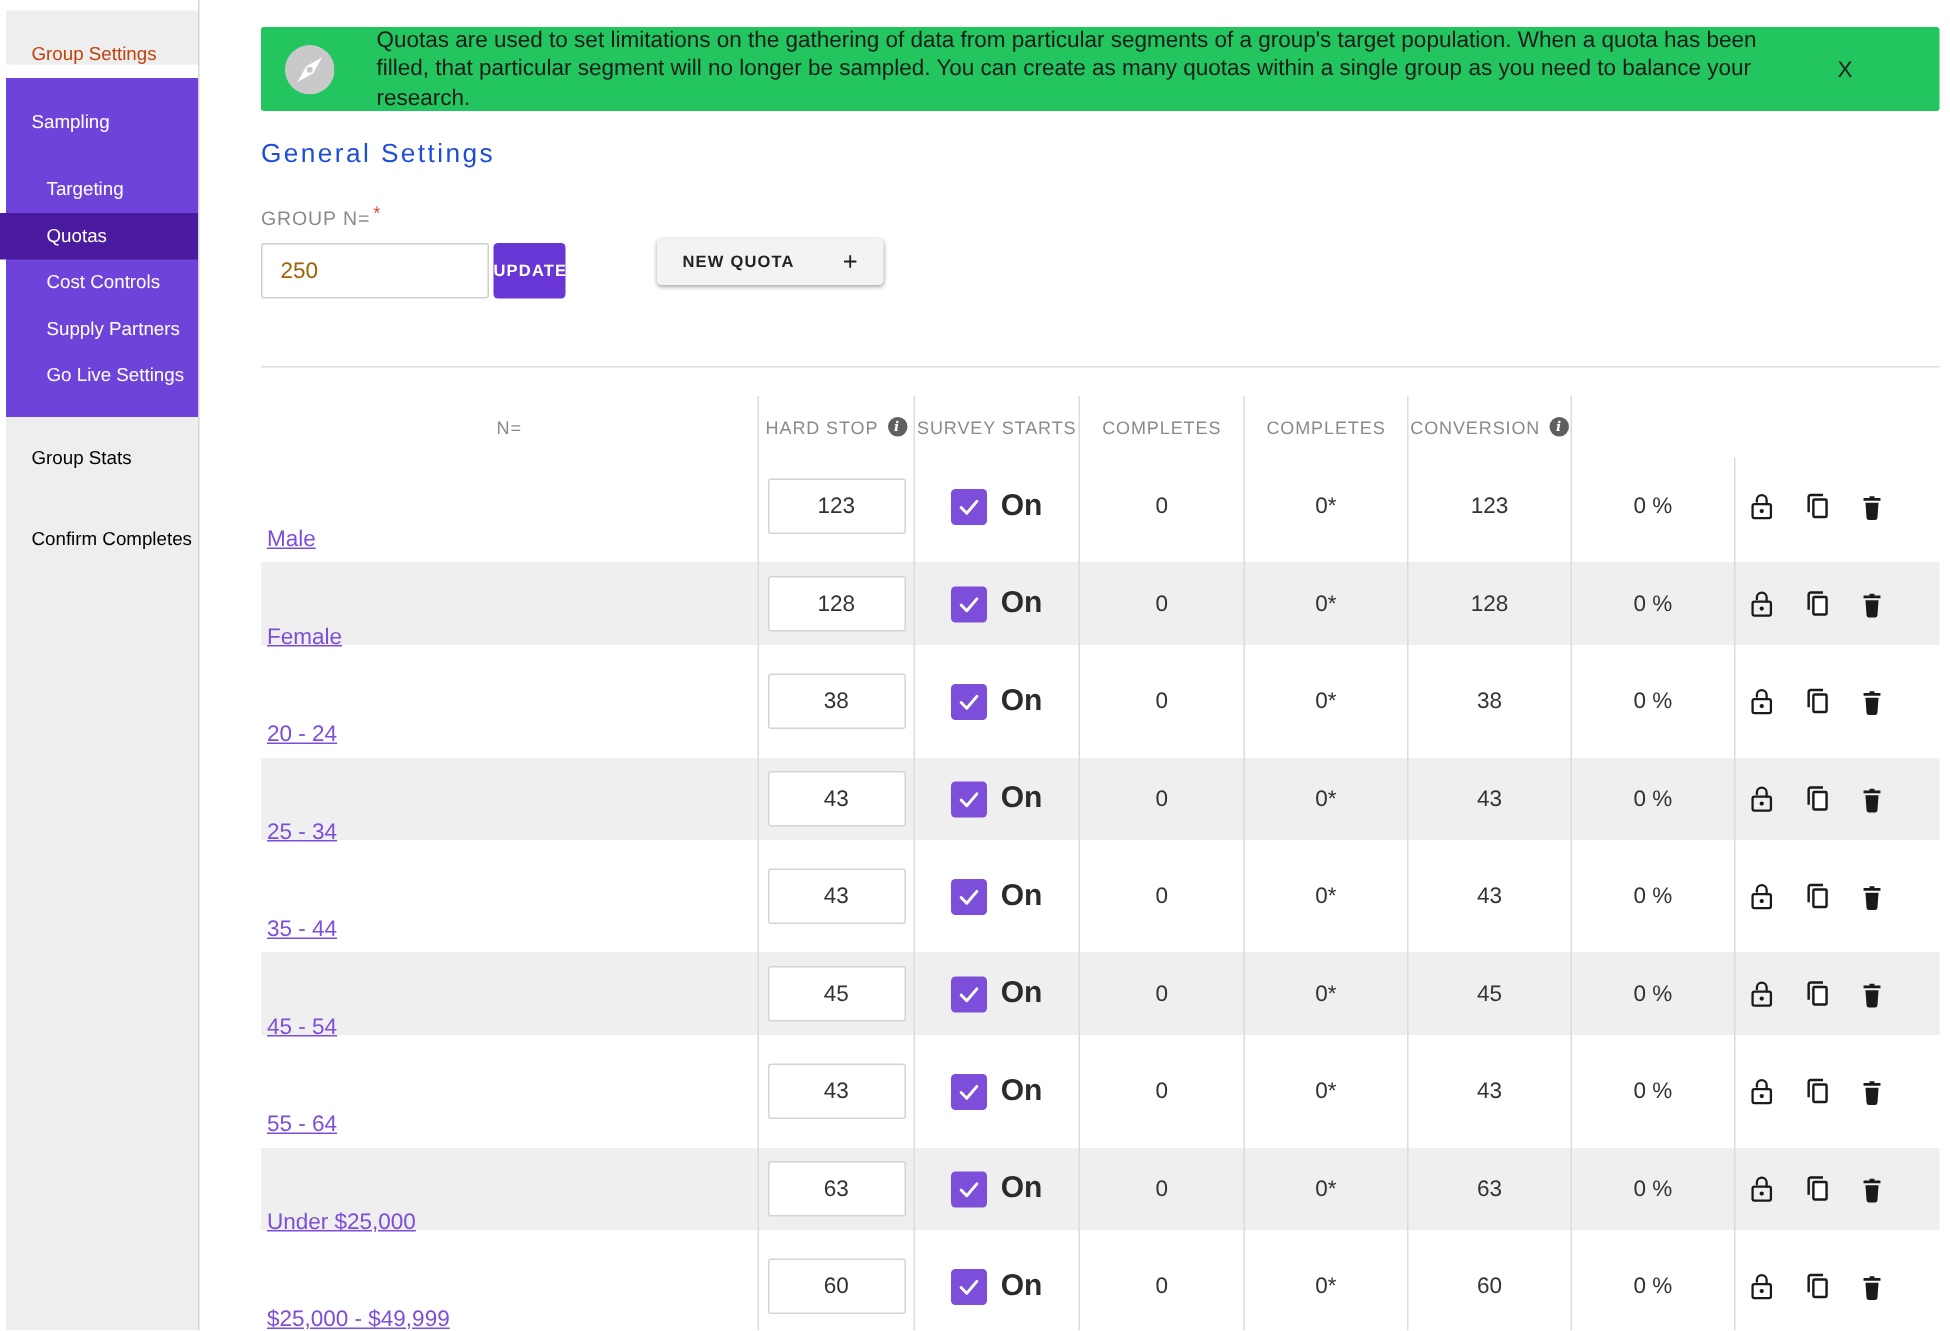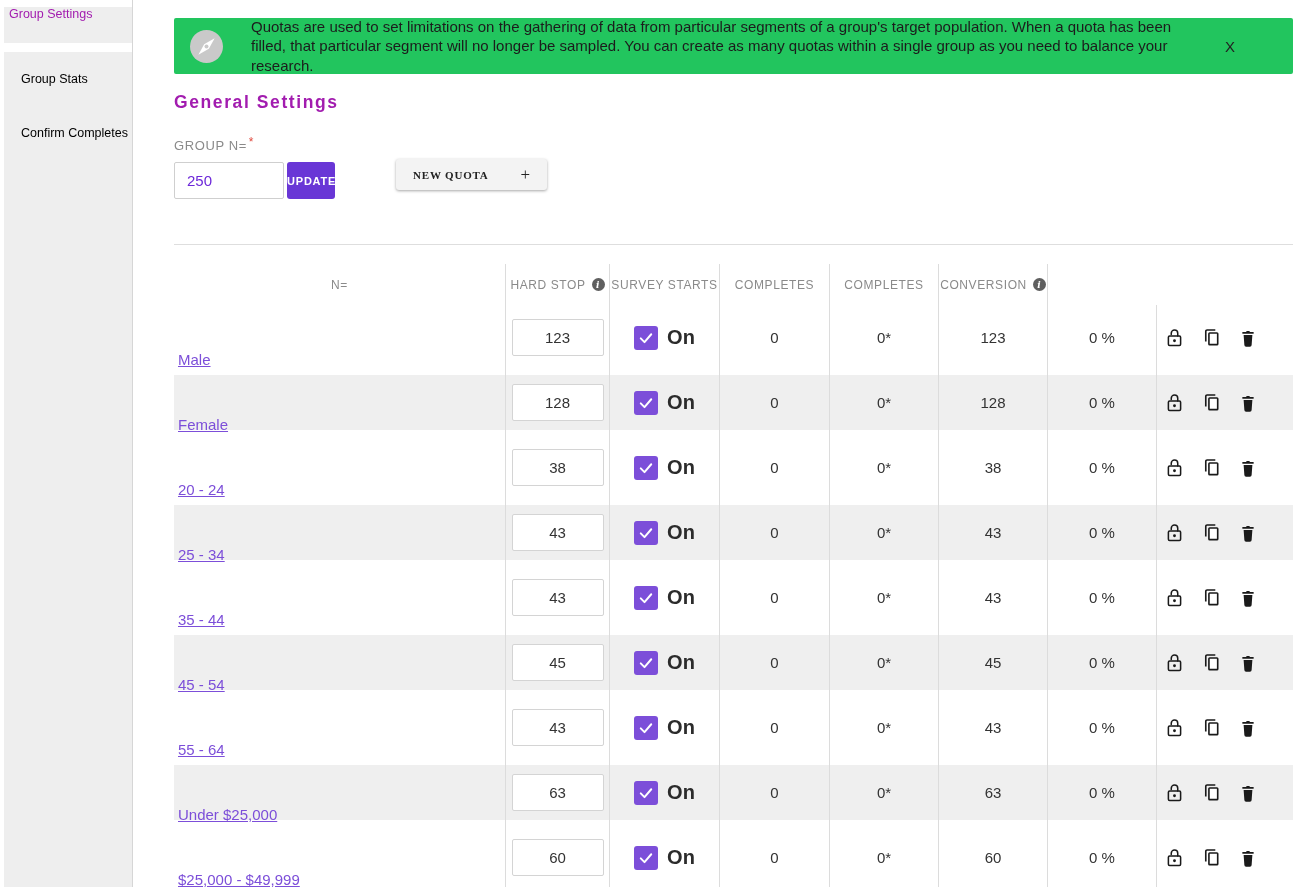--- a/index.html
+++ b/index.html
@@ -3,56 +3,56 @@
 <meta charset="utf-8">
 <style>
   * { margin:0; padding:0; box-sizing:border-box; }
   html,body { background:#fff; }
   body { font-family:"Liberation Sans", sans-serif; color:#333; }
   .app { position:relative; width:1300px; height:887px; overflow:hidden; background:#fff; }
 
   
   .sidebar { position:absolute; left:0; top:0; bottom:0; width:133px; background:#fff;
              border-right:1px solid #d6d6d6; display:flex; flex-direction:column; padding-top:7px; }
-  .sb-top-gray { margin-left:4px; height:36px; background:#eeeeee; display:flex; align-items:flex-start;
-                 padding-left:5px; font-size:12.5px; color:#a21caf; cursor:pointer; }
+  .sb-top-gray { margin-left:4px; height:36px; background:#eeeeee; display:flex; align-items:flex-end;
+                 padding-left:17px; font-size:12.5px; color:#c2410c; cursor:pointer; }
   .sb-gap { height:9px; }
   .sb-purple { margin-left:4px; background:#6e43d9; padding:14px 0 12px; }
   .sb-item { color:#fff; font-size:12.5px; padding:8px 4px 8px 17px; cursor:pointer; line-height:15px; }
   .sb-sub { padding-left:27px; }
   .sb-sub.active { background:#4a1b9e; margin-left:-4px; padding-left:31px; }
   .sb-bottom-gray { margin-left:4px; background:#eeeeee; flex:1; padding-top:12px; }
   .sb-bottom-item { font-size:12.5px; color:#000000; padding:8px 4px 8px 17px; cursor:pointer; line-height:15px; }
   .sb-bottom-item + .sb-bottom-item { margin-top:23px; }
 
   
   .main { position:absolute; left:134px; top:0; right:0; bottom:0; padding:0 7px 0 40px; }
 
   .banner { margin-top:18px; height:56px; background:#22c55e; border-radius:2px;
             display:flex; align-items:center; padding:0 16px; }
   .banner-icon { flex:0 0 33px; height:33px; }
   .banner-text { margin-left:28px; width:950px; font-size:15px; line-height:19.5px; color:#1c1c1c; }
   .banner-close { margin-left:auto; margin-right:42px; background:none; border:none; font-size:15px;
                   color:#222; cursor:pointer; font-family:"Liberation Sans", sans-serif; }
 
-  .gs-title { margin-top:18px; font-size:17.5px; font-weight:bold; color:#a21caf; letter-spacing:1.6px; }
+  .gs-title { margin-top:18px; font-size:17.5px; font-weight:normal; color:#1d4ed8; letter-spacing:1.6px; }
 
   .groupn-label { margin-top:22px; font-size:13px; color:#8a8a8a; letter-spacing:.6px; }
   .req { color:#e04a3f; font-size:12px; vertical-align:4px; margin-left:2px; }
 
   .controls { margin-top:9px; display:flex; align-items:flex-start; }
-  .groupn-input { width:110px; height:37px; border:1px solid #cfcfcf; border-radius:2px;
-                  font-size:15px; padding-left:12px; color:#6d28d9; font-family:"Liberation Sans", sans-serif; }
+  .groupn-input { width:152px; height:37px; border:1px solid #cfcfcf; border-radius:2px;
+                  font-size:15px; padding-left:12px; color:#a16207; font-family:"Liberation Sans", sans-serif; }
   .update-btn { margin-left:3px; width:48px; height:37px; background:#6936d6; color:#fff; border:none;
                 border-radius:3px; font-size:11px; font-weight:bold; letter-spacing:.8px; cursor:pointer;
                 font-family:"Liberation Sans", sans-serif; }
   .newquota-btn { margin-left:61px; margin-top:-3px; height:31px; padding:0 17px; background:#f3f3f3;
                   border:none; border-radius:3px; box-shadow:0 1px 3px rgba(0,0,0,.35);
                   display:flex; align-items:center; gap:32px; cursor:pointer;
-                  font-family:Liberation Serif, serif; }
+                  font-family:Liberation Sans, sans-serif; }
   .newquota-btn .nq-label { font-size:11px; font-weight:bold; letter-spacing:.8px; color:#222; }
   .newquota-btn .nq-plus { font-size:17px; color:#222; line-height:1; }
 
   .divider { margin-top:45px; border-top:1px solid #dedede; }
 
   
   .qtable { width:100%; }
   .thead { display:grid; grid-template-columns:331px 104px 110px 110px 109px 109px 109px 1fr;
            height:41px; margin-top:19px; }
   .thcell { display:flex; align-items:center; justify-content:center; font-size:12px; color:#8a8a8a;
@@ -79,20 +79,41 @@
 </head>
 <body>
 
 <div class="app">
 
   <nav class="sidebar">
     <div class="sb-top-gray">
       <span>Group Settings</span>
     </div>
     <div class="sb-gap"></div>
+    <div class="sb-purple">
+      <div class="sb-item">
+        <span>Sampling</span>
+      </div>
+      <div style="height:14px"></div>
+      <div class="sb-item sb-sub">
+        <span>Targeting</span>
+      </div>
+      <div class="sb-item sb-sub active">
+        <span>Quotas</span>
+      </div>
+      <div class="sb-item sb-sub">
+        <span>Cost Controls</span>
+      </div>
+      <div class="sb-item sb-sub">
+        <span>Supply Partners</span>
+      </div>
+      <div class="sb-item sb-sub">
+        <span>Go Live Settings</span>
+      </div>
+    </div>
     <div class="sb-bottom-gray">
       <div class="sb-bottom-item">
         <span>Group Stats</span>
       </div>
       <div class="sb-bottom-item">
         <span>Confirm Completes</span>
       </div>
     </div>
   </nav>
 

